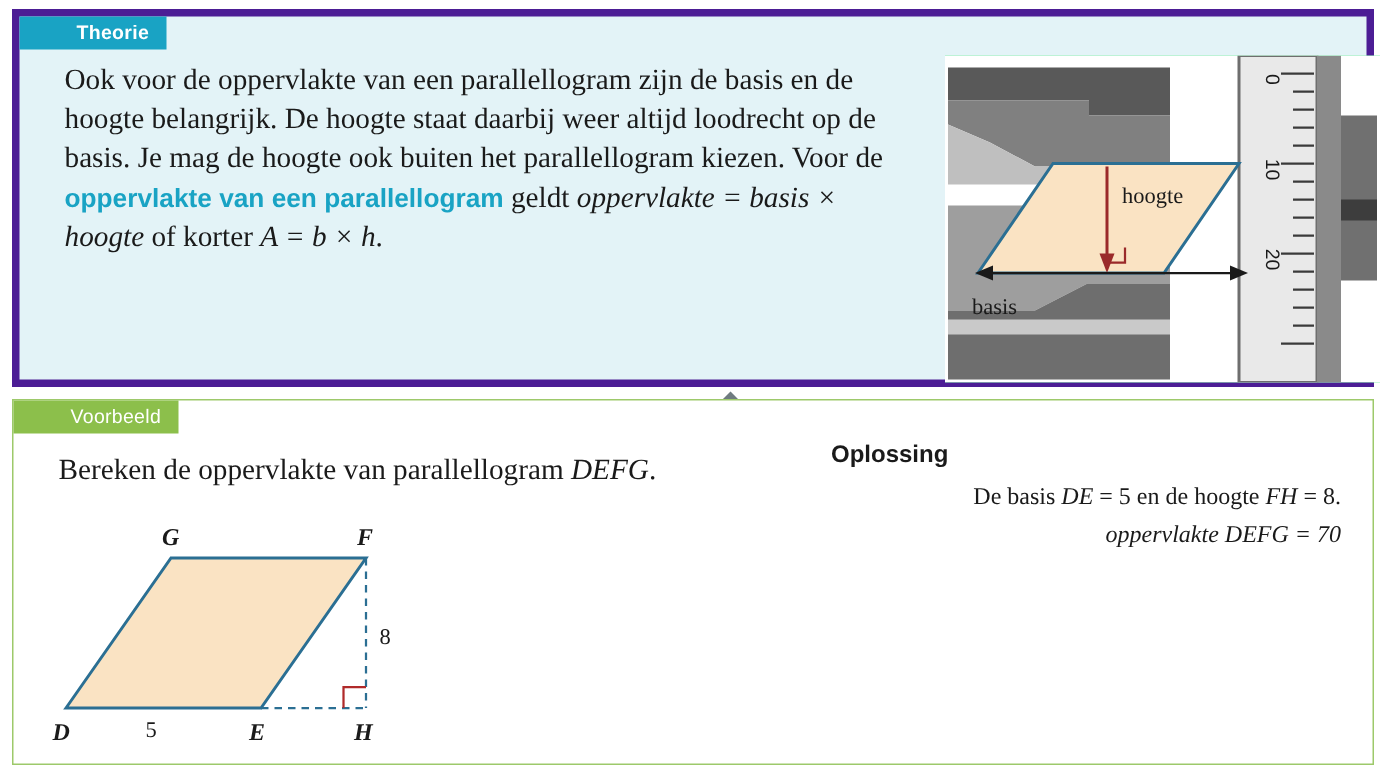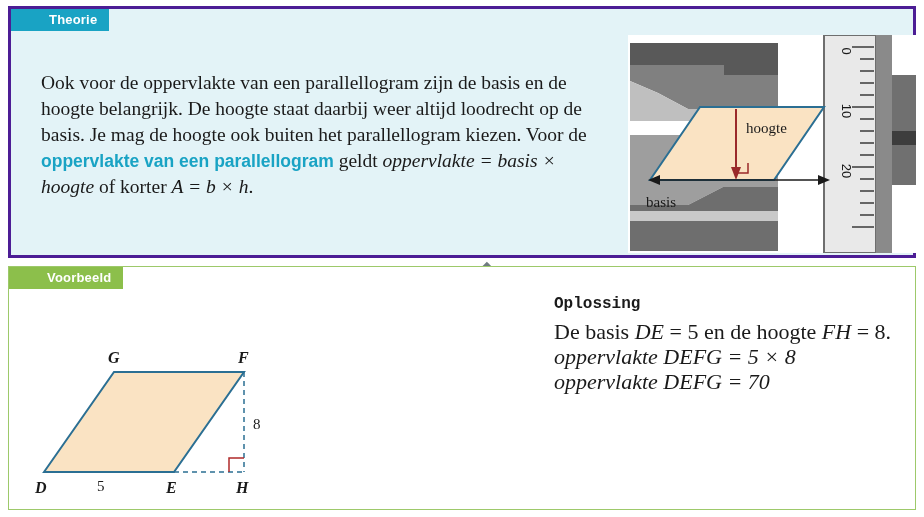--- a/index.html
+++ b/index.html
@@ -19,21 +19,21 @@
   }
 
   
   .theorie-panel {
     position: absolute;
     left: 8px;
     top: 6px;
     width: 908px;
     height: 252px;
     background: #e3f3f7;
-    border: 3px solid #4c1d95;
+    border: 5px solid #4c1d95;
     box-sizing: border-box;
   }
   .panel-tab {
     position: absolute;
     left: 0px;
     top: 0px;
     height: 22px;
     background: #19a3c4;
     color: #ffffff;
     font-family: "Liberation Sans", sans-serif;
@@ -44,21 +44,20 @@
     letter-spacing: .2px;
   }
   .theorie-text {
     position: absolute;
     left: 30px;
     top: 30px;
     width: 560px;
     font-size: 19.5px;
     line-height: 26px;
     color: #1a1a1a;
-    margin-top: 31px;
   }
   .kw {
     color: #19a3c4;
     font-weight: bold;
     font-family: "Liberation Sans", sans-serif;
     font-size: 17.5px;
   }
   .it { font-style: italic; }
 
   
@@ -97,49 +96,50 @@
     box-sizing: border-box;
   }
   .panel-tab-green {
     position: absolute;
     left: 0px;
     top: 0px;
     height: 22px;
     background: #8cbf4b;
     color: #ffffff;
     font-family: "Liberation Sans", sans-serif;
-    font-weight: bold;
+    font-weight: normal;
     font-size: 13px;
     line-height: 22px;
     padding: 0 12px 0 38px;
     letter-spacing: .2px;
   }
   .voorbeeld-question {
     position: absolute;
     left: 30px;
     top: 36px;
     font-size: 19.5px;
     color: #1a1a1a;
   }
   .oplossing-block {
     position: absolute;
     left: 545px;
     top: 28px;
     width: 340px;
     color: #1a1a1a;
   }
   .oplossing-title {
-    font-family: Liberation Mono, monospace;
+    font-family: Liberation Sans, sans-serif;
     font-weight: bold;
     font-size: 16px;
     margin-bottom: 6px;
   }
   .oplossing-line {
-    font-size: 22px;
+    font-size: 16px;
     line-height: 25px;
+    text-align: right;
   }
 
   .parallelogram-figure {
     position: absolute;
     left: 20px;
     top: 70px;
     width: 290px;
     height: 165px;
   }
 
@@ -213,20 +213,23 @@
       </svg>
     </div>
   </div>
 
   <div class="sep-diamond">◆</div>
 
   <div class="voorbeeld-panel">
 
     <div class="panel-tab-green">Voorbeeld</div>
 
+    <div class="voorbeeld-question">
+      <span>Bereken de oppervlakte van parallellogram </span><span class="it">DEFG</span><span>.</span>
+    </div>
 
     <div class="parallelogram-figure">
       <svg width="290" height="165" viewBox="0 0 290 165">
         <polygon points="15,135 85,35 215,35 145,135" fill="#fae3c3" stroke="#2b6f93" stroke-width="2"></polygon>
 
         <line x1="215" y1="35" x2="215" y2="135" stroke="#2b6f93" stroke-width="1.5" stroke-dasharray="5,4"></line>
         <line x1="145" y1="135" x2="215" y2="135" stroke="#2b6f93" stroke-width="1.5" stroke-dasharray="5,4"></line>
         <polyline points="200,135 200,121 215,121" fill="none" stroke="#b02a2a" stroke-width="1.5"></polyline>
 
         <text x="79" y="26" font-family="Liberation Serif, serif" font-style="italic" font-weight="bold" font-size="16" fill="#1a1a1a">G</text>
@@ -238,18 +241,17 @@
         <text x="68" y="154" font-family="Liberation Serif, serif" font-size="15" fill="#1a1a1a">5</text>
         <text x="224" y="92" font-family="Liberation Serif, serif" font-size="15" fill="#1a1a1a">8</text>
       </svg>
     </div>
 
     <div class="oplossing-block">
       <div class="oplossing-title">Oplossing</div>
       <div class="oplossing-line">
         <span>De basis </span><span class="it">DE</span><span> = 5 en de hoogte </span><span class="it">FH</span><span> = 8.</span>
       </div>
-      <div class="oplossing-line it">oppervlakte DEFG = 5 × 8</div>
       <div class="oplossing-line it">oppervlakte DEFG = 70</div>
     </div>
   </div>
 
 </div>
 
 </body></html>

